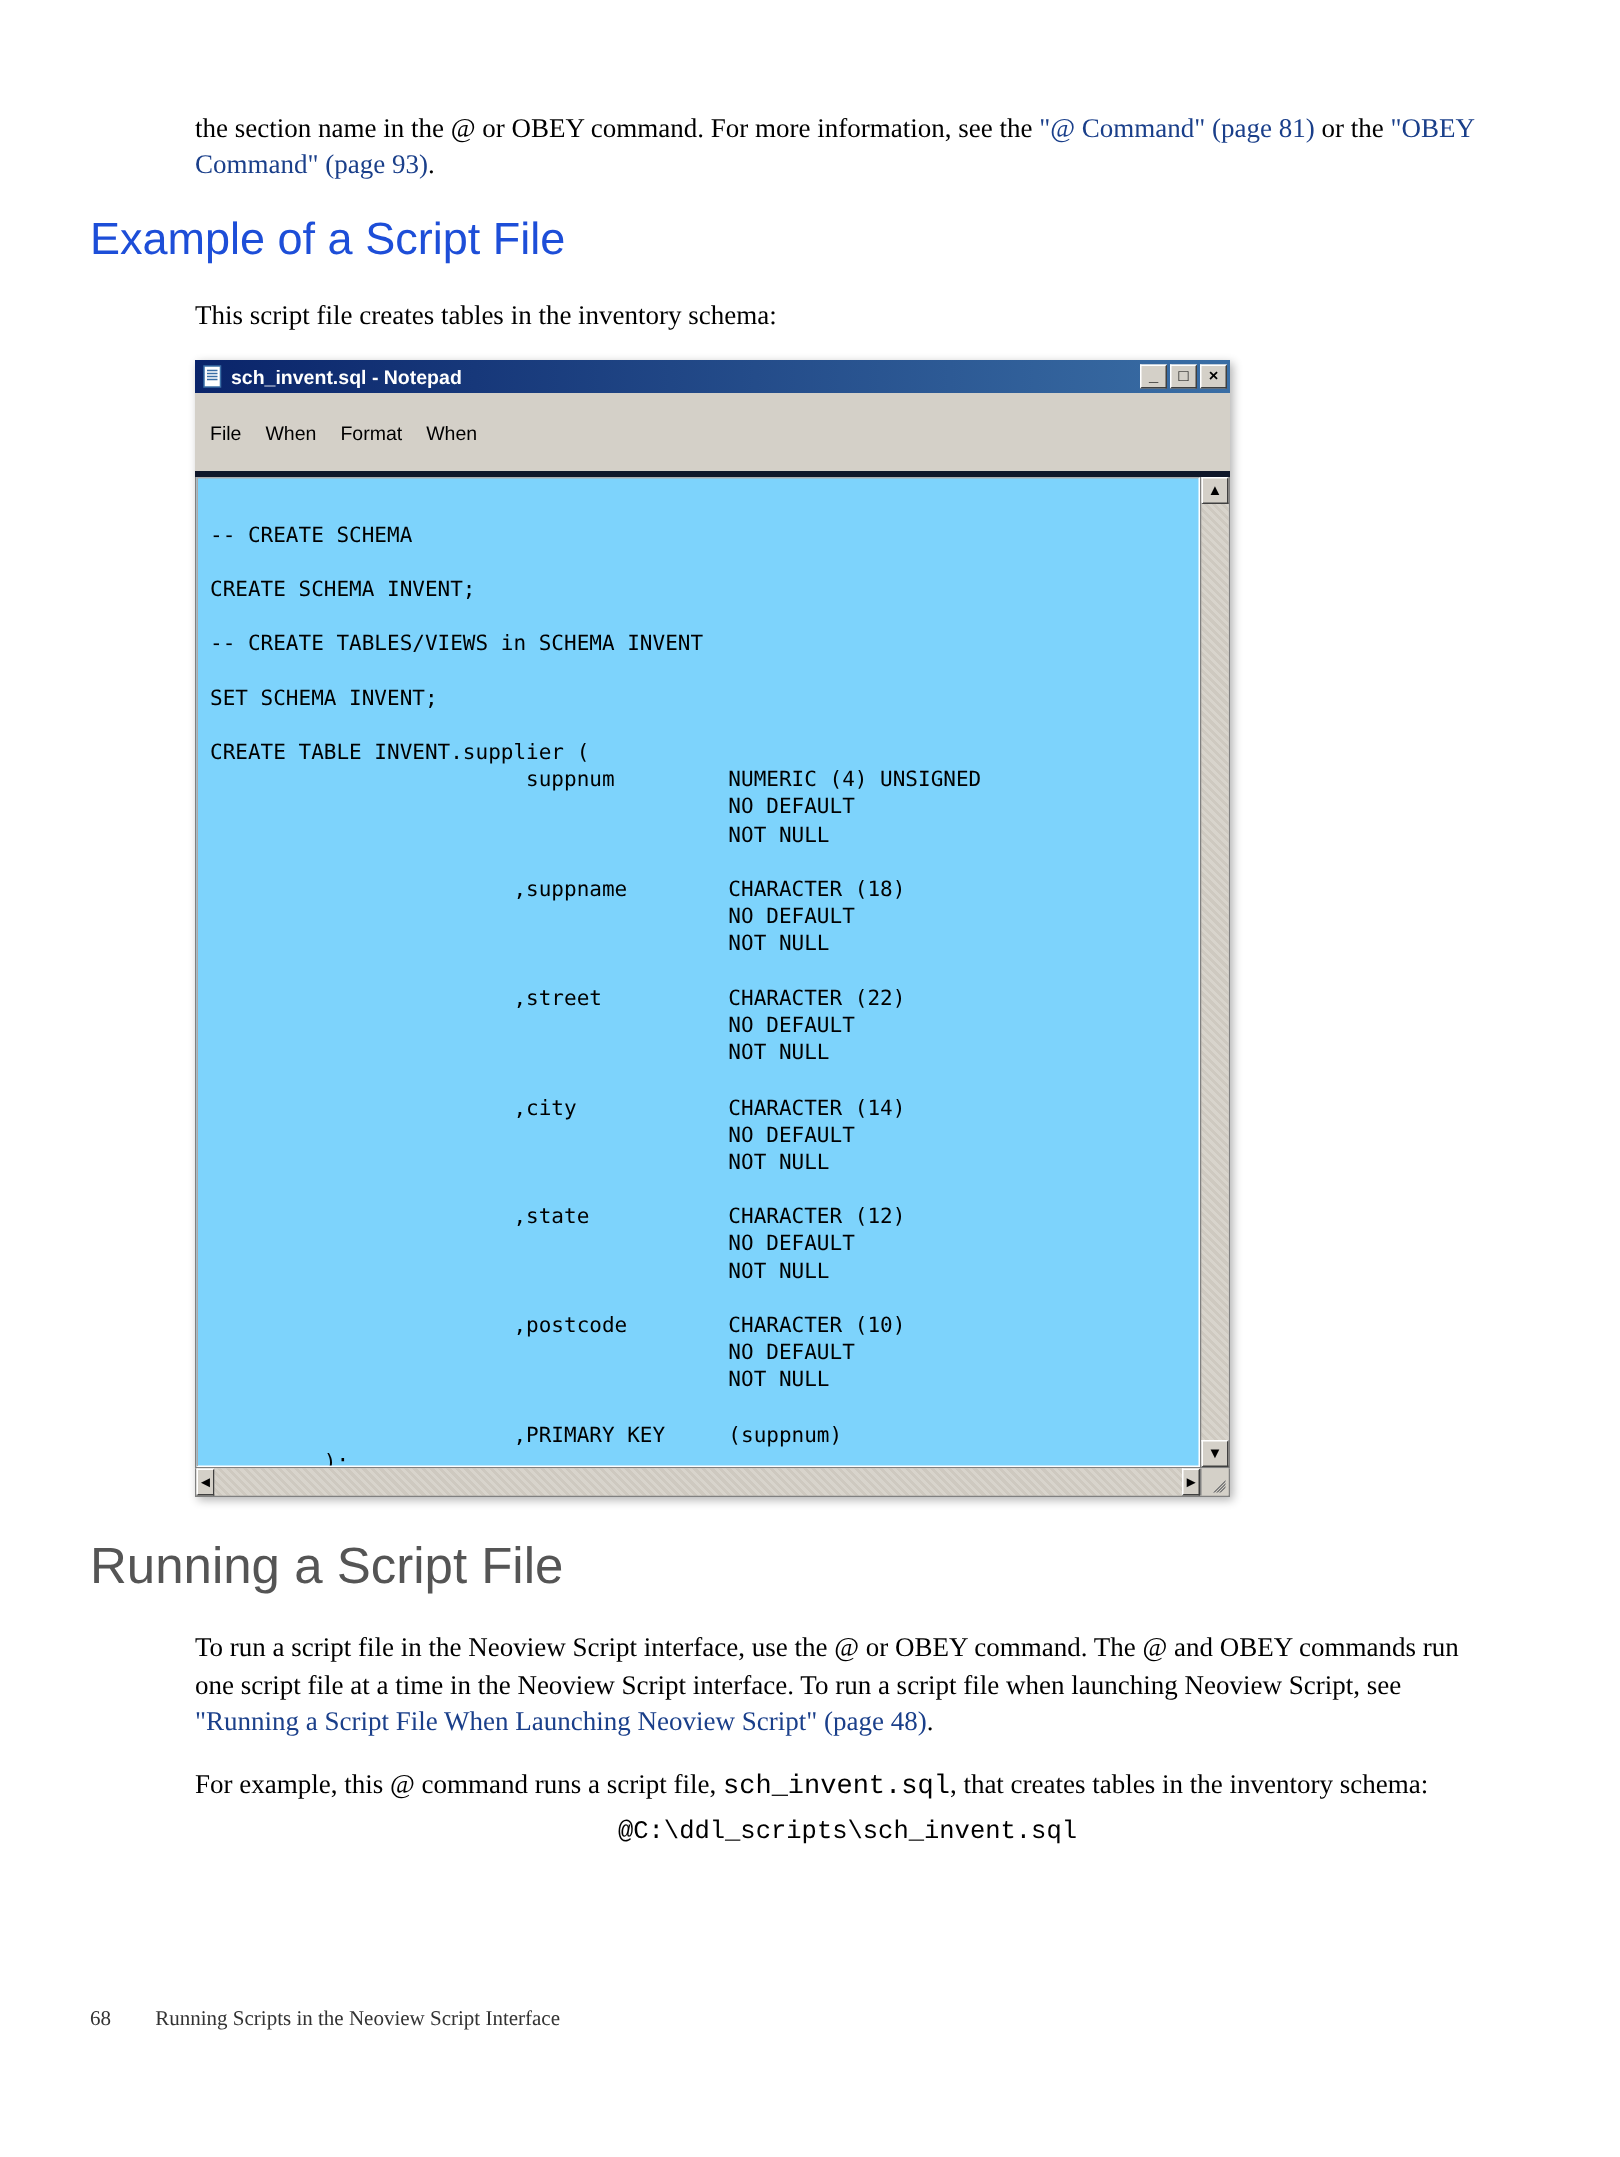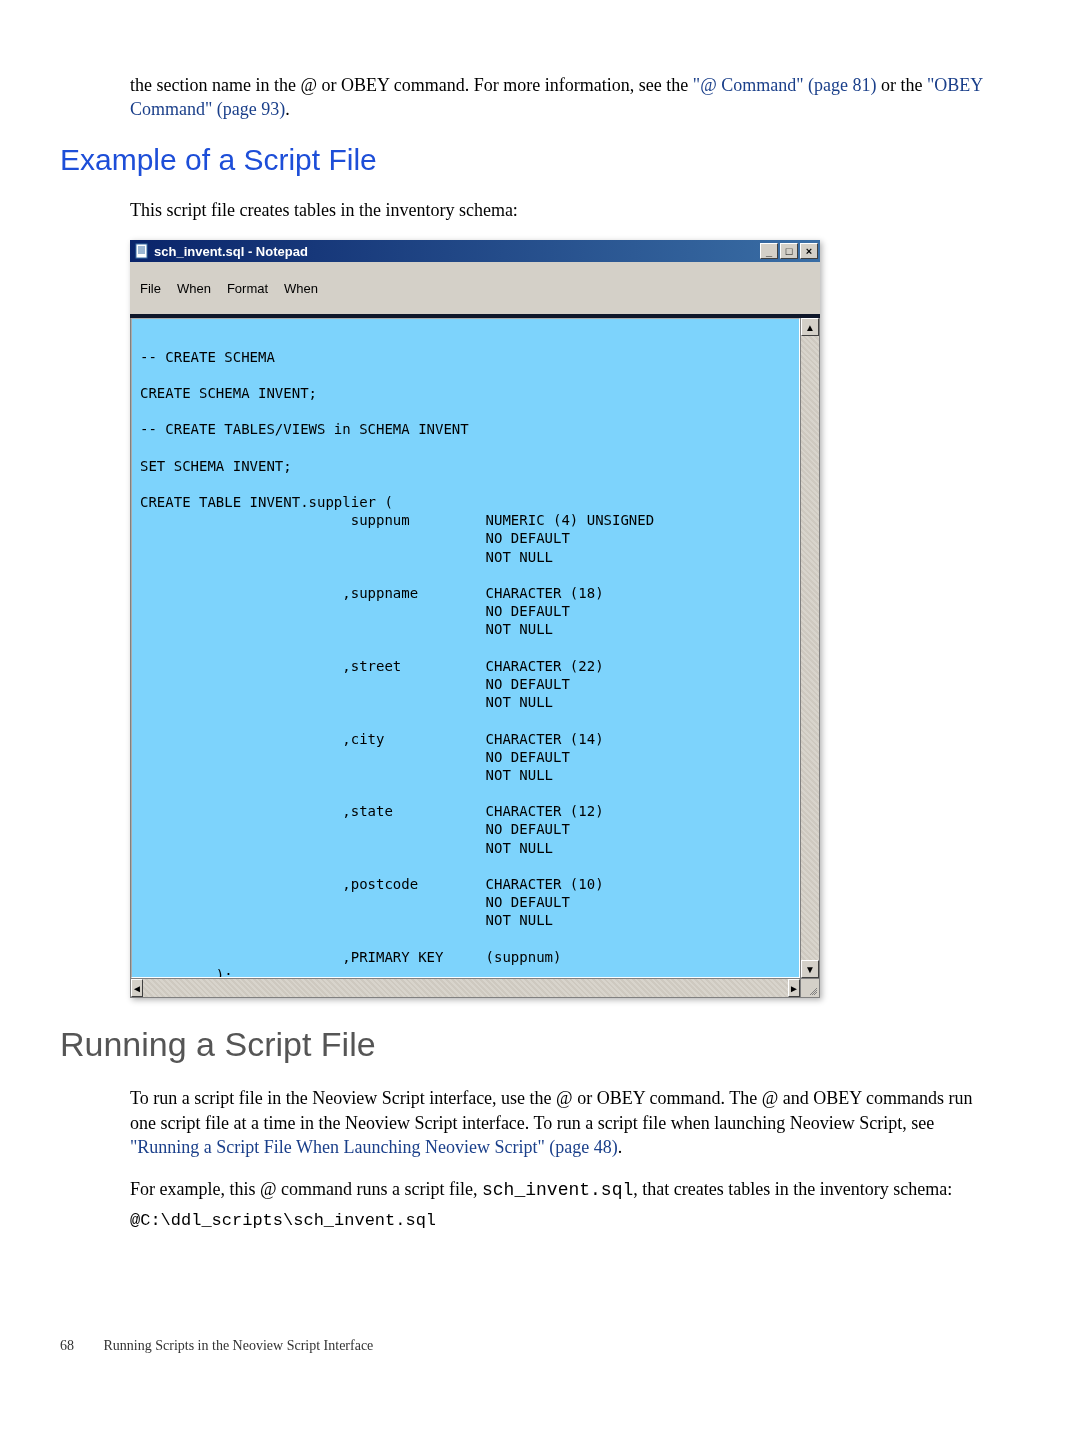--- a/index.html
+++ b/index.html
@@ -41,20 +41,21 @@
     margin: 24px 0 8px 0;
   }
   .mono-inline {
     font-family: Liberation Mono, monospace;
   }
   .codeblock {
     font-family: "Courier New", monospace;
     margin-left: 70px;
     margin-top: 6px;
     font-size: 17px;
+    text-align: center;
   }
   .footer {
     margin-top: 104px;
     font-size: 14px;
     color: #333;
   }
   .footer .pn { display:inline-block; width:40px; }
 
   
   .notepad-window {

